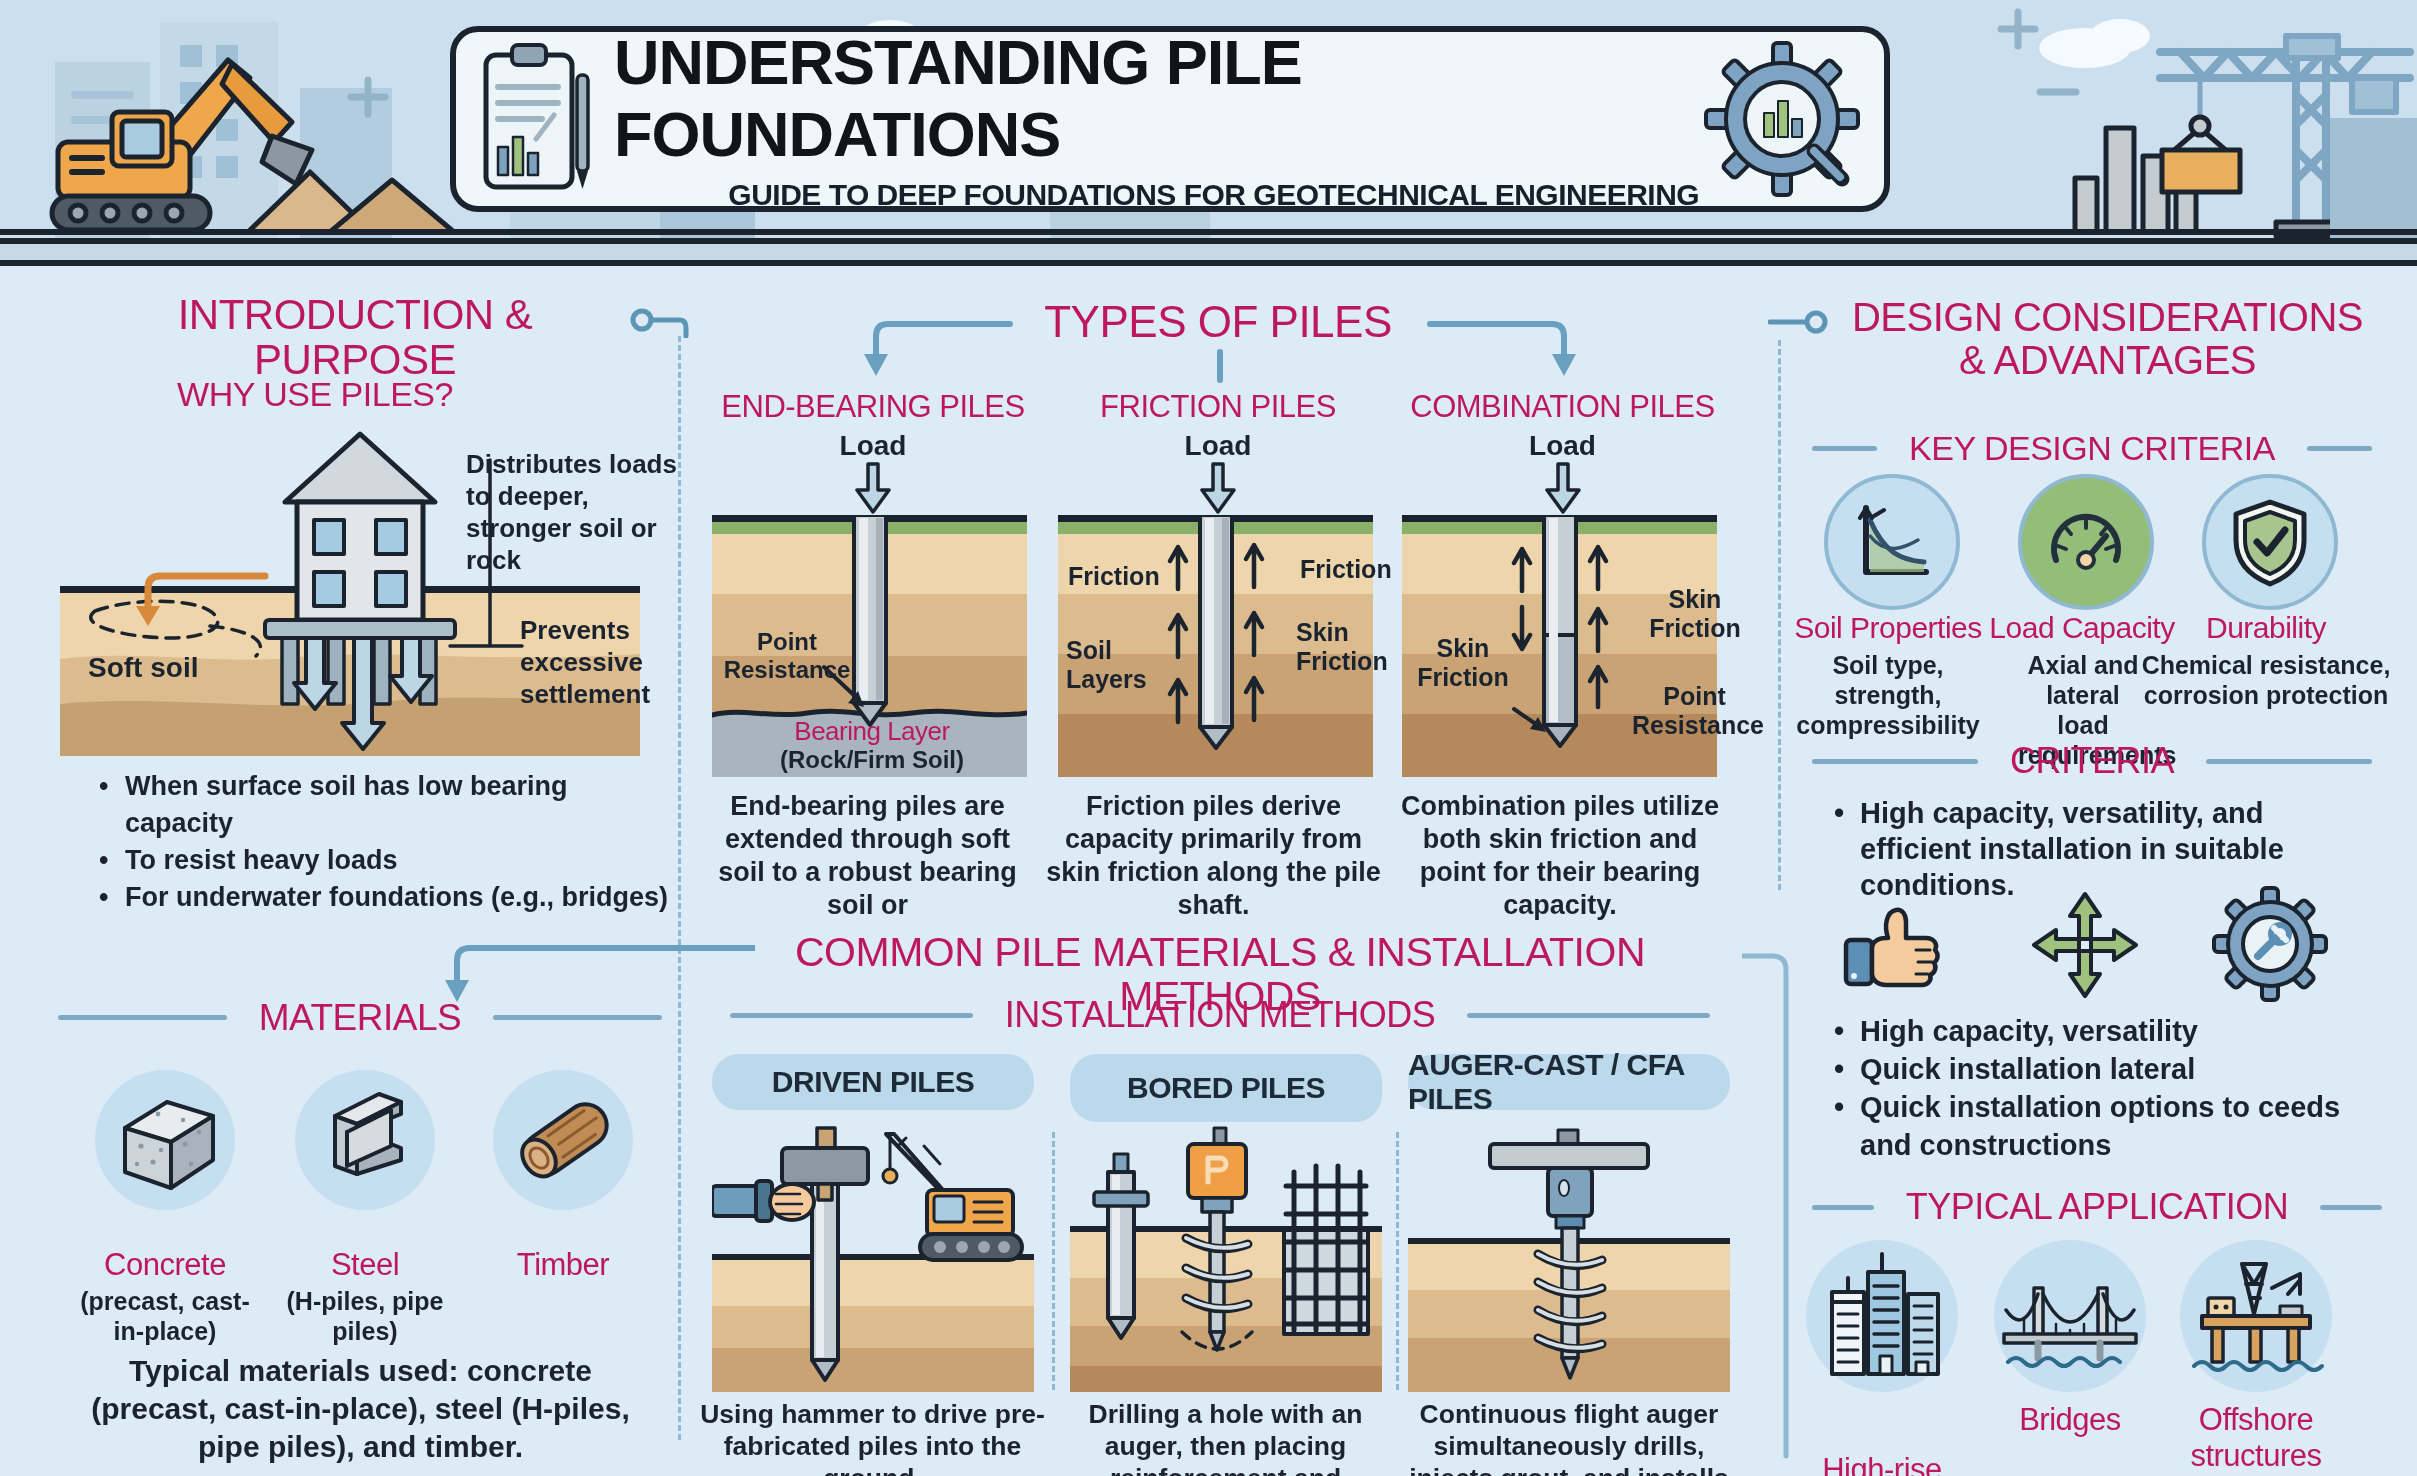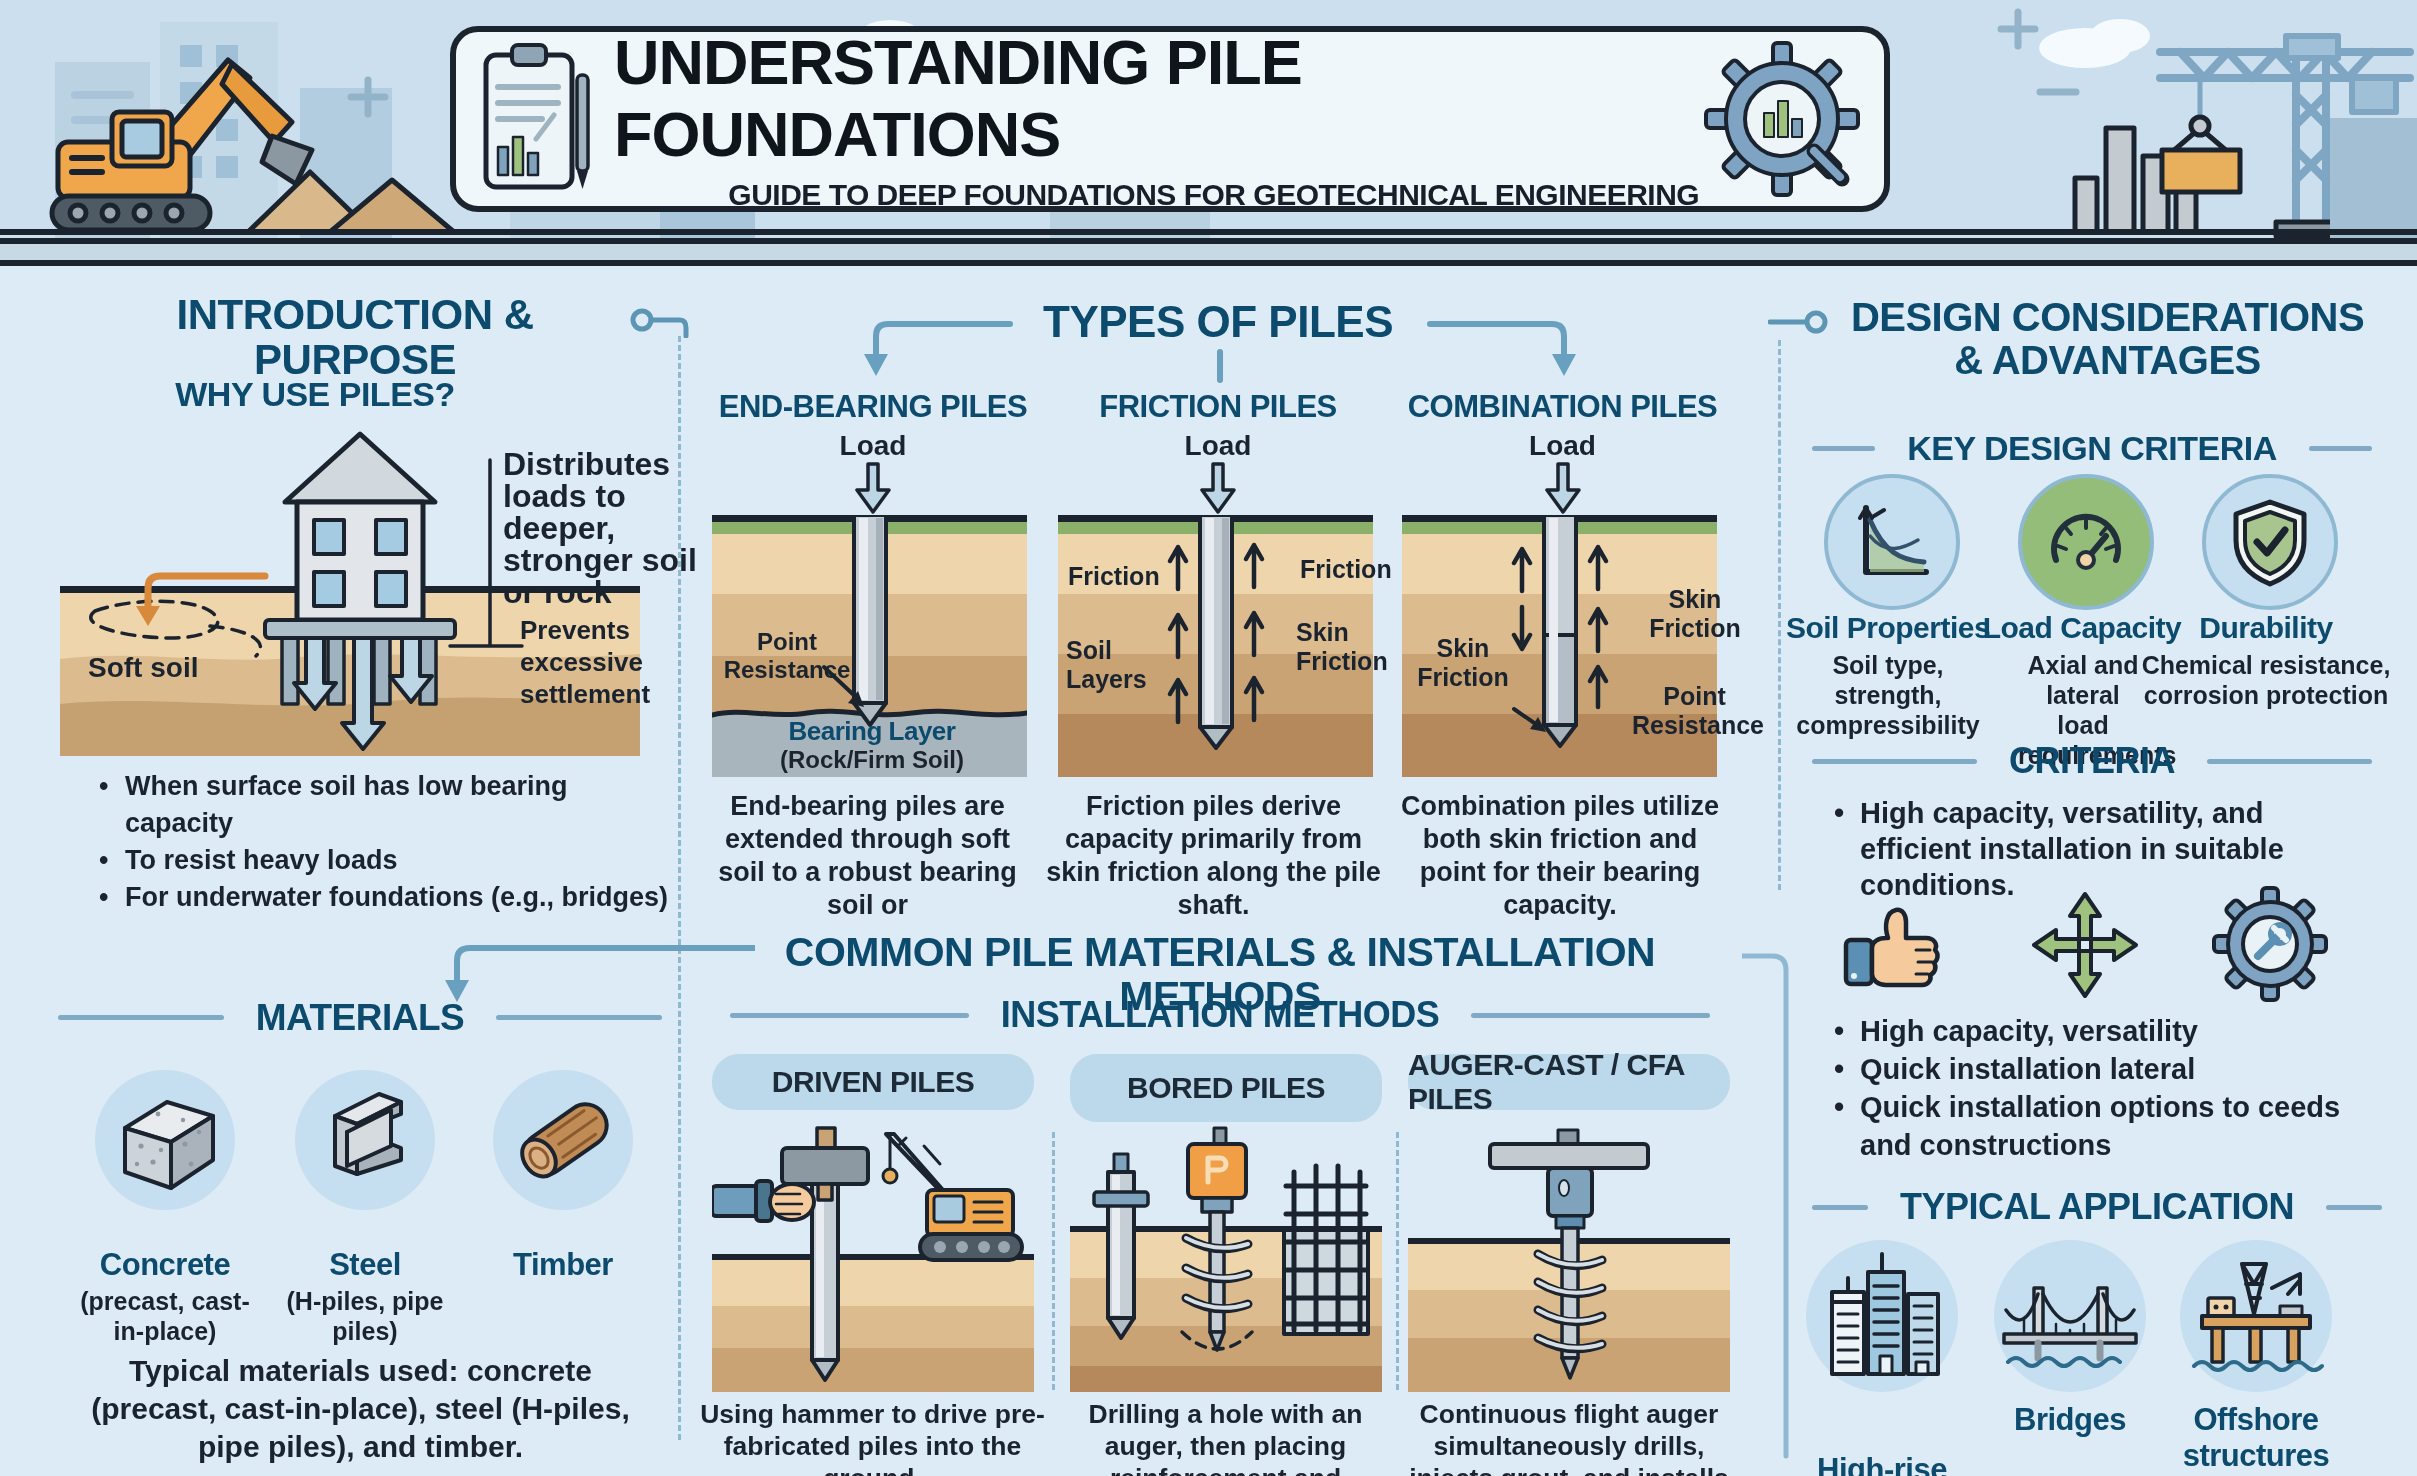--- a/index.html
+++ b/index.html
@@ -1,20 +1,20 @@
 <!DOCTYPE html>
 <html><head>
 <meta charset="utf-8">
 <style>
   html,body{margin:0;padding:0;background:#dcebf5;}
   #root{position:relative;width:2417px;height:1476px;overflow:hidden;
         font-family:"Liberation Sans","DejaVu Sans",sans-serif;color:#1b242e;}
   .abs{position:absolute;}
   .ctr{text-align:center;}
-  .hd{font-weight:700;color:#0c4a6e;letter-spacing:-.5px;line-height:1.08;}
+  .hd{font-weight:400;color:#be185d;letter-spacing:-.5px;line-height:1.08;}
   .lbl{font-weight:700;color:#1b242e;}
   .row{display:flex;align-items:center;gap:32px;}
   .ln{height:5px;background:#7fa9c4;border-radius:3px;flex:1;}
   .dashv{border-left:3px dashed #8fb9d2;width:0;}
   .circle{border-radius:50%;background:#c5dff0;display:flex;align-items:center;justify-content:center;}
   .bul{font-size:27px;line-height:37px;font-weight:600;}
   .bul div{position:relative;padding-left:30px;}
   .bul div::before{content:"•";position:absolute;left:4px;font-weight:800;}
   .cap{font-size:27px;line-height:33px;font-weight:600;text-align:center;}
   .pill{background:#bcd9eb;border-radius:27px;display:flex;align-items:center;justify-content:center;
@@ -225,21 +225,21 @@
       <path d="M342,214 h18 v38 h12 l-21,26 l-21,-26 h12 z"></path>
     </g>
 
     <g>
       <path d="M205,152 H100 Q88,152 88,164 V182" stroke="#d8893c" stroke-width="7" fill="none"></path>
       <polygon points="76,182 100,182 88,202" fill="#d8893c"></polygon>
     </g>
 
     <path d="M430,36 V222 M390,222 H462" stroke="#1b242e" stroke-width="3.5" fill="none"></path>
   </svg>
-  <div class="abs lbl" style="left:503px;top:448px;width:218px;font-size:32px;line-height:32px">Distributes loads to deeper, stronger soil or rock</div>
+  <div class="abs lbl" style="left:466px;top:448px;width:218px;font-size:26px;line-height:32px">Distributes loads to deeper, stronger soil or rock</div>
   <div class="abs lbl" style="left:520px;top:614px;width:168px;font-size:26px;line-height:32px">Prevents excessive settlement</div>
   <div class="abs lbl" style="left:88px;top:652px;font-size:28px">Soft soil</div>
 
   <div class="abs bul" style="left:95px;top:768px;width:580px">
     <div><span>When surface soil has </span><b>low bearing capacity</b><span></span></div>
     <div><span>To resist </span><b>heavy loads</b><span></span></div>
     <div><span>For </span><b>underwater foundations</b><span> (e.g., bridges)</span></div>
   </div>
 
   <svg class="abs" style="left:425px;top:928px" width="330" height="80">

